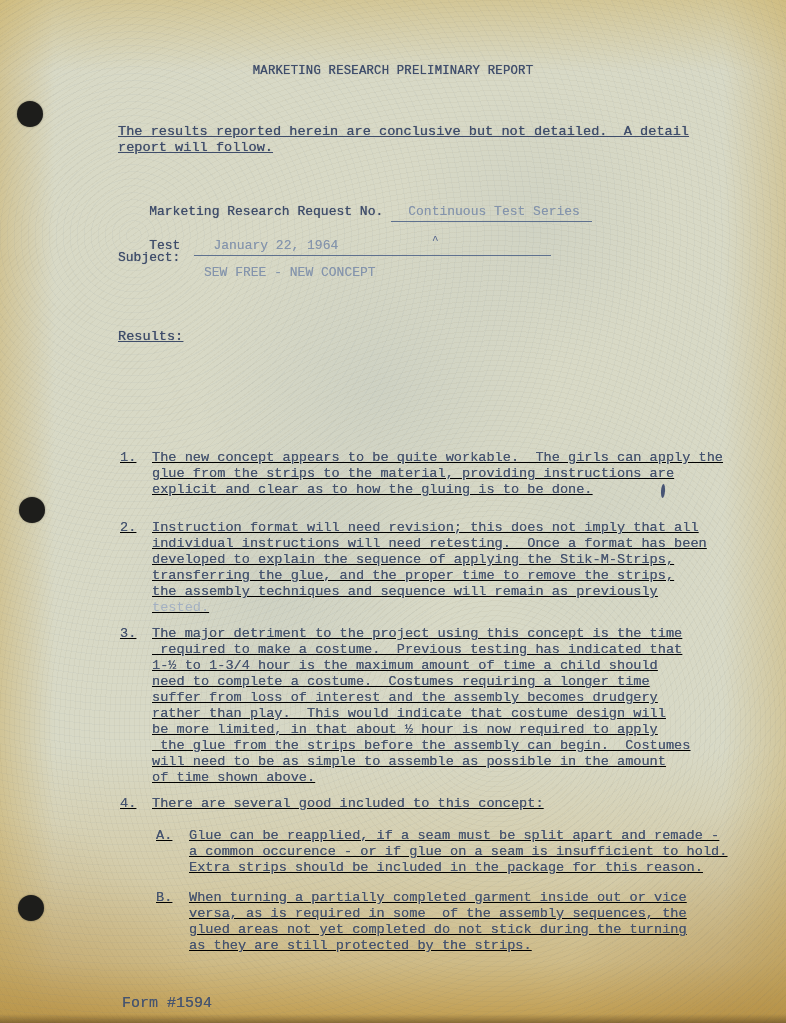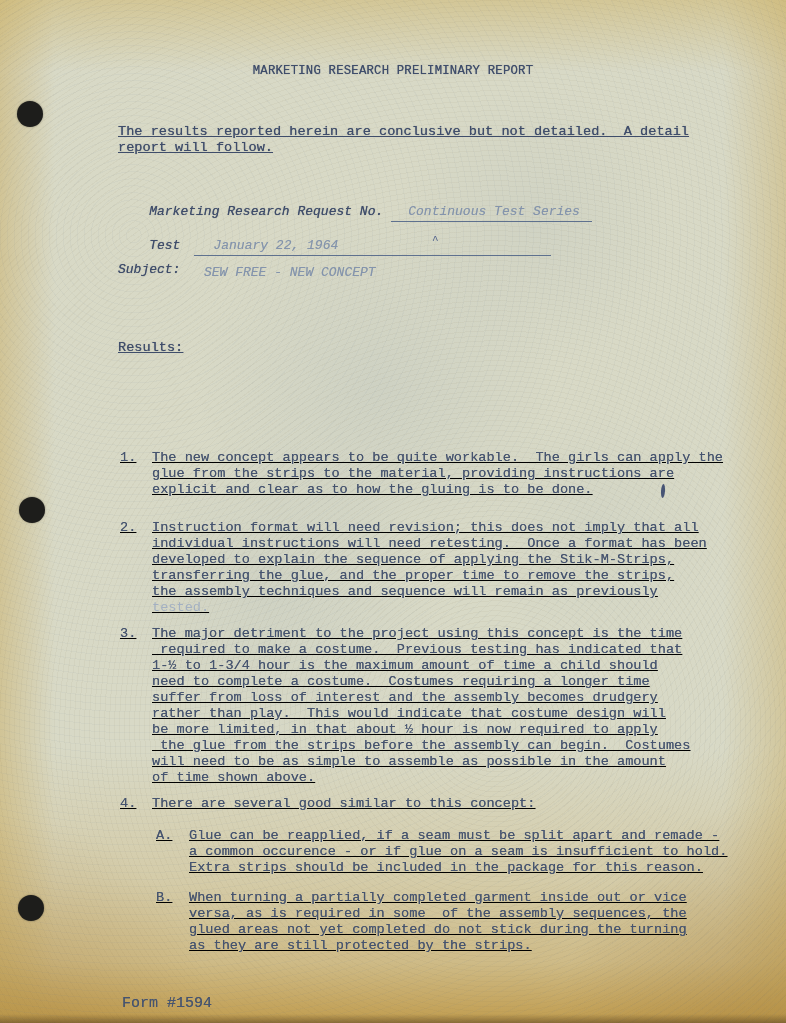--- a/index.html
+++ b/index.html
@@ -30,21 +30,21 @@
   .page::after{
     content:"";position:absolute;left:0;right:0;bottom:0;height:9px;pointer-events:none;
     background:linear-gradient(to top, rgba(88,68,36,0.55), rgba(88,68,36,0));
   }
   .abs{position:absolute;white-space:pre;}
   .ink{color:#46546f;text-shadow:0 0 .6px rgba(70,84,111,.85);}
   .ink-dark{color:#3f4d6a;text-shadow:0 0 .7px rgba(63,77,106,.9);}
   .faded{color:#8494ac;text-shadow:0 0 .5px rgba(132,148,172,.6);}
   .vfaded{color:#a3b0c2;text-shadow:none;}
   .body-txt{font-size:13.6px;line-height:16px;text-decoration:underline;}
-  .meta-txt{font-size:13px;line-height:16px;font-style:italic;}
+  .meta-txt{font-size:13px;line-height:16px;}
   .title{font-size:12.3px;letter-spacing:.2px;width:100%;text-align:center;}
   .footer-txt{font-size:15px;line-height:16px;}
   .item-row{display:flex;align-items:flex-start;}
   .item-num{width:32px;flex:0 0 32px;}
   .sub-letter{width:33px;flex:0 0 33px;}
   .fill{border-bottom:1.6px solid rgba(74,95,133,.85);}
   .req-val{display:inline-block;margin-left:8px;padding:0 12px 1px 17px;}
   .date-val{display:inline-block;margin-left:14px;padding:0 0 1px 19px;width:338px;}
   .hole{position:absolute;width:26px;height:26px;border-radius:50%;background:#1d1d1b;box-shadow:0 0 2px rgba(0,0,0,.4);}
   .blot{position:absolute;width:4px;height:14px;border-radius:2px/7px;background:#37466b;transform:rotate(4deg);opacity:.9;}
@@ -66,24 +66,24 @@
 
   <div class="abs meta-txt" style="left:118px;top:188px;">
     <span class="ink-dark">Marketing Research Request No.</span><span class="req-val fill faded">Continuous Test Series</span>
   </div>
 
   <div class="abs meta-txt" style="left:118px;top:222px;">
     <span class="ink-dark">Test</span><span class="date-val fill faded">January 22, 1964</span>
   </div>
   <div class="caret" style="left:432px;top:234px;">^</div>
 
-  <div class="abs meta-txt ink-dark" style="left:118px;top:262px;">Subject:</div>
+  <div class="abs meta-txt ink-dark" style="left:118px;top:250px;">Subject:</div>
   <div class="abs meta-txt faded" style="left:204px;top:265px;">SEW FREE - NEW CONCEPT</div>
 
-  <div class="abs body-txt ink-dark" style="left:118px;top:340px;">Results:</div>
+  <div class="abs body-txt ink-dark" style="left:118px;top:329px;">Results:</div>
 
 
   <div class="abs body-txt item-row" style="left:120px;top:450px;">
     <span class="item-num ink">1.</span>
     <span class="ink">The new concept appears to be quite workable.  The girls can apply the
 glue from the strips to the material, providing instructions are
 explicit and clear as to how the gluing is to be done.</span>
   </div>
 
   <div class="abs body-txt item-row" style="left:120px;top:520px;">
@@ -105,21 +105,21 @@
 suffer from loss of interest and the assembly becomes drudgery
 rather than play.  This would indicate that costume design will
 be more limited, in that about ½ hour is now required to apply
  the glue from the strips before the assembly can begin.  Costumes
 will need to be as simple to assemble as possible in the amount
 of time shown above.</span>
   </div>
 
   <div class="abs body-txt item-row" style="left:120px;top:796px;">
     <span class="item-num ink">4.</span>
-    <span class="ink">There are several good similar to this concept:</span>
+    <span class="ink">There are several good included to this concept:</span>
   </div>
 
   <div class="abs body-txt item-row" style="left:156px;top:828px;">
     <span class="sub-letter ink">A.</span>
     <span class="ink">Glue can be reapplied, if a seam must be split apart and remade -
 a common occurence - or if glue on a seam is insufficient to hold.
 Extra strips should be included in the package for this reason.</span>
   </div>
 
   <div class="abs body-txt item-row" style="left:156px;top:890px;">

